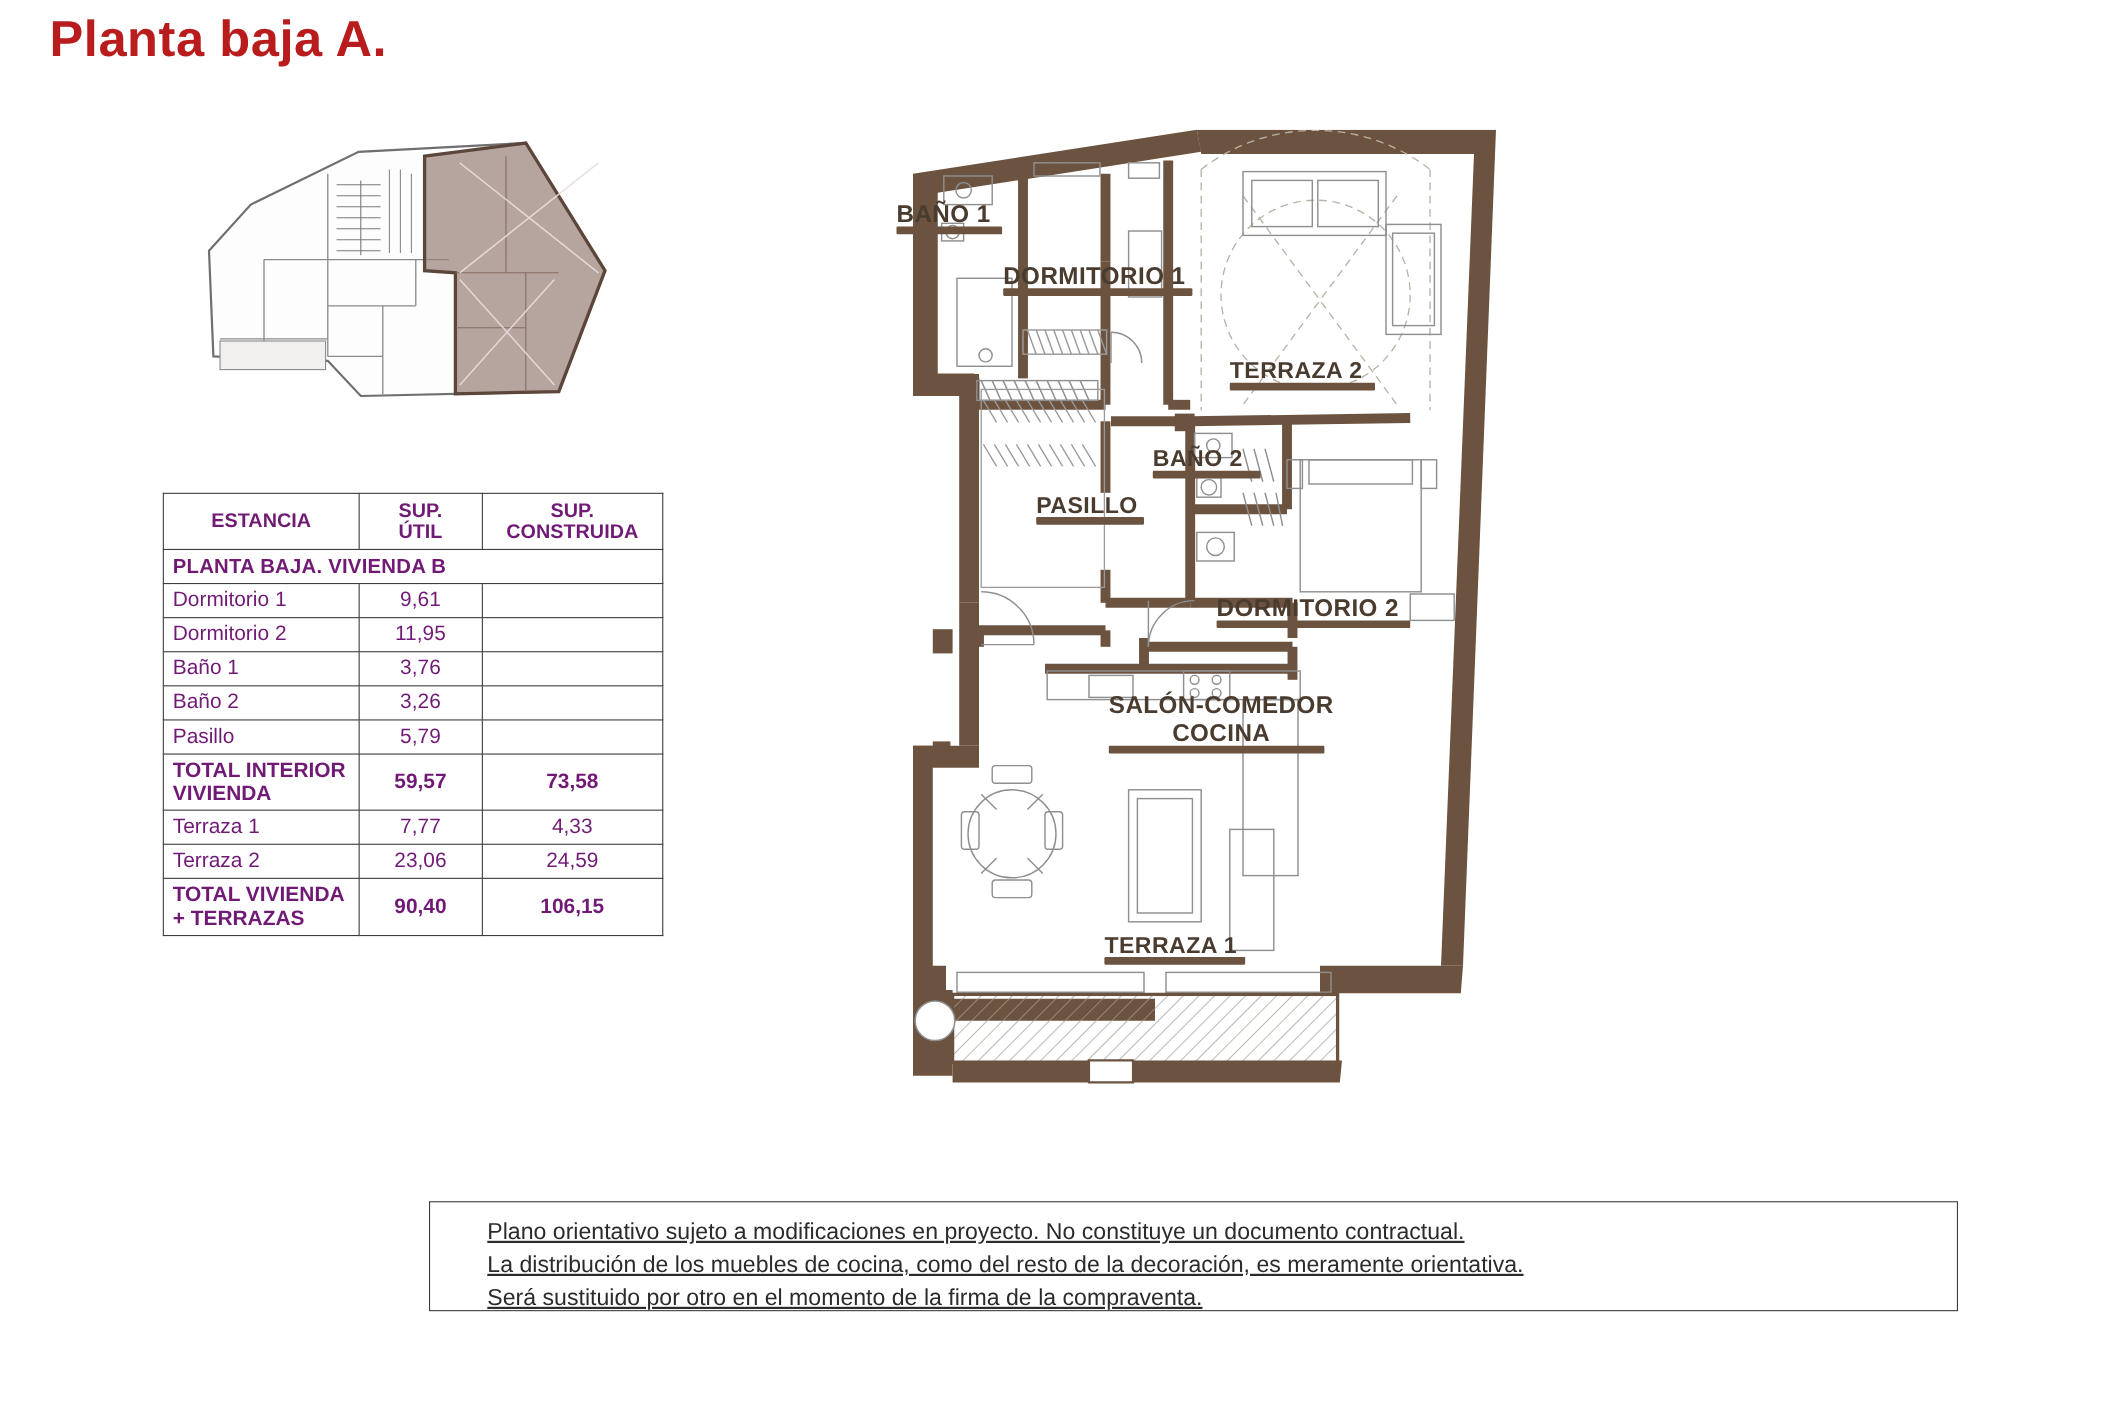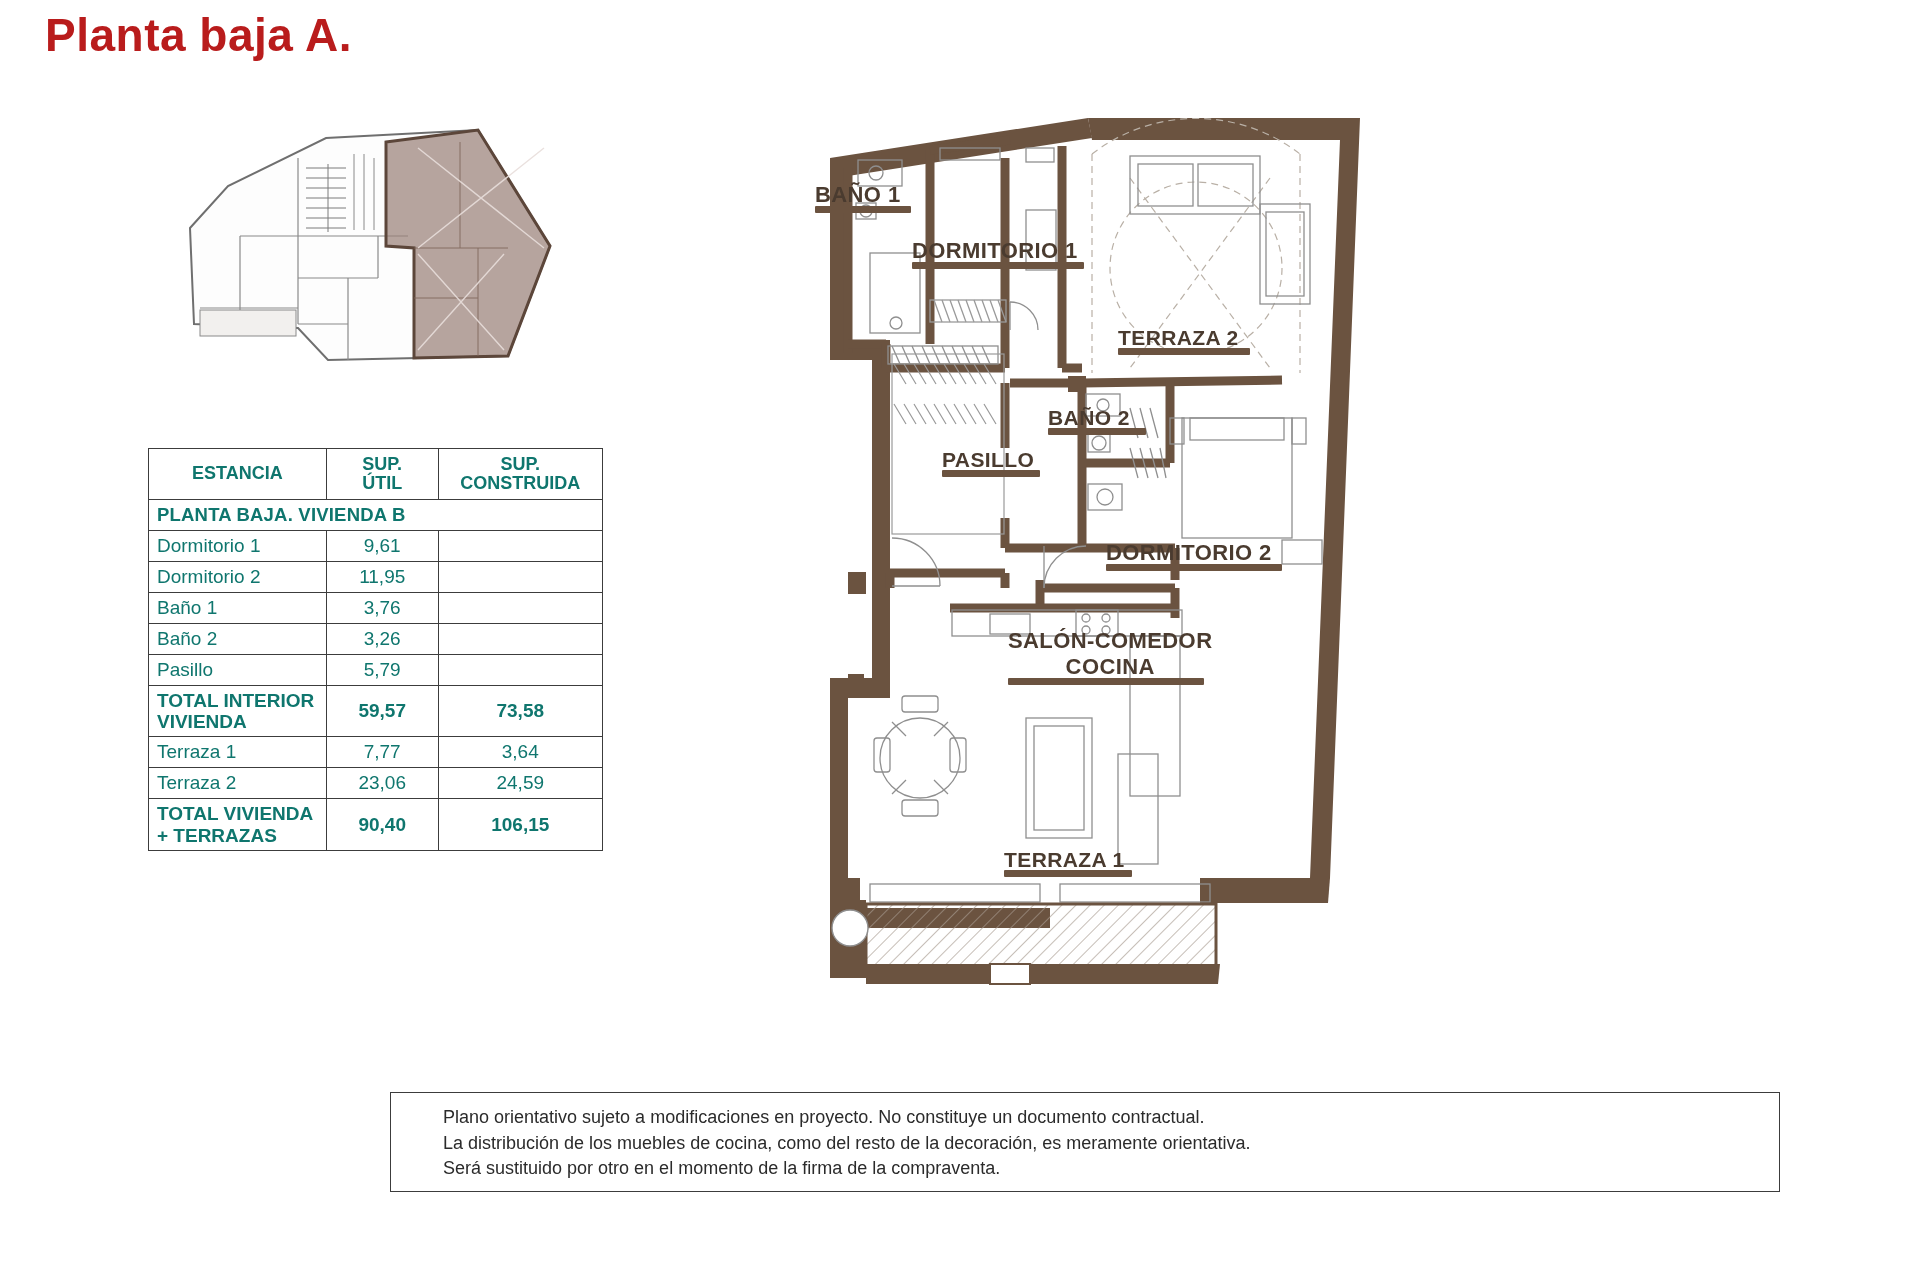--- a/index.html
+++ b/index.html
@@ -24,21 +24,21 @@
   #keyplan{position:absolute;left:178px;top:128px;width:400px;height:240px;}
   #keyplan svg{display:block;}
 
   
   #table-wrap{position:absolute;left:148px;top:448px;width:455px;}
   table{border-collapse:collapse;width:455px;font-size:19px;}
   table td,table th{
     border:1.6px solid #3c3c3c;
     padding:4px 8px;
     font-weight:normal;
-    color:#0f766e;
+    color:#701a75;
     vertical-align:middle;
   }
   th.hdr{font-weight:bold;text-align:center;font-size:18px;line-height:1.05;padding:6px 4px;}
   td.num{text-align:center;width:98px;}
   td.num2{text-align:center;width:150px;}
   td.lbl{width:165px;}
   tr.section td{font-weight:bold;font-size:18.5px;letter-spacing:0.2px;margin-top:41px;}
   tr.total td{font-weight:bold;}
   td.multiline{line-height:1.12;}
 
@@ -57,21 +57,21 @@
   .rlabel .bar{
     display:block;height:7px;background:#6b5340;margin-top:-2px;border-radius:1px;
   }
 
   
   #note{
     position:absolute;left:390px;top:1092px;width:1390px;height:100px;
     border:1.5px solid #3c3c3c;
     box-sizing:border-box;
     padding:12px 15px 10px 52px;
-    font-size:18px;line-height:1.42;color:#2b2b2b;
+    font-size:21px;line-height:1.42;color:#2b2b2b;text-decoration:underline;
   }
 </style>
 </head>
 <body>
 
 <div id="page">
 
   <div id="title">Planta baja A.</div>
 
   <div id="keyplan">
@@ -165,21 +165,21 @@
           <td class="num2"></td>
         </tr>
         <tr class="total">
           <td class="lbl multiline">TOTAL INTERIOR VIVIENDA</td>
           <td class="num">59,57</td>
           <td class="num2">73,58</td>
         </tr>
         <tr>
           <td class="lbl">Terraza 1</td>
           <td class="num">7,77</td>
-          <td class="num2">3,64</td>
+          <td class="num2">4,33</td>
         </tr>
         <tr>
           <td class="lbl">Terraza 2</td>
           <td class="num">23,06</td>
           <td class="num2">24,59</td>
         </tr>
         <tr class="total">
           <td class="lbl multiline">TOTAL VIVIENDA + TERRAZAS</td>
           <td class="num">90,40</td>
           <td class="num2">106,15</td>

